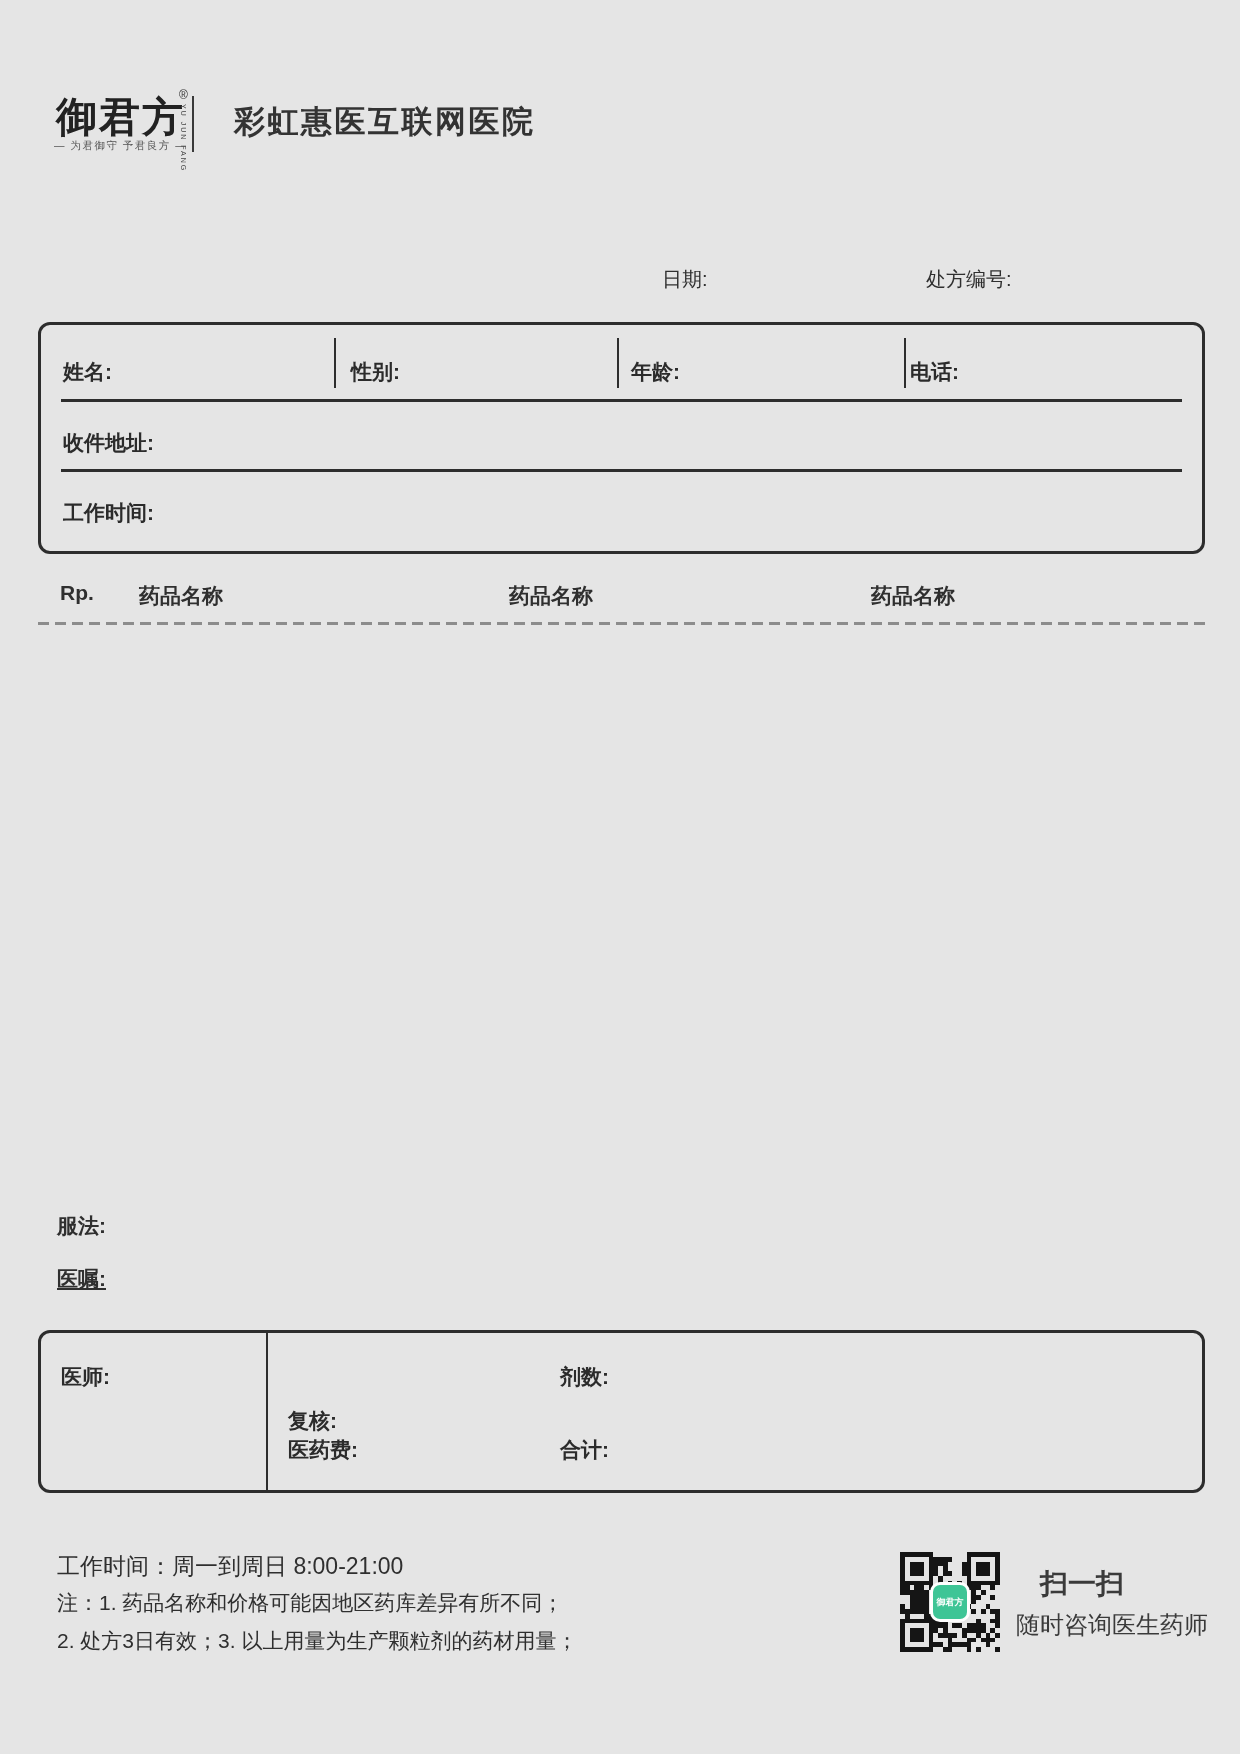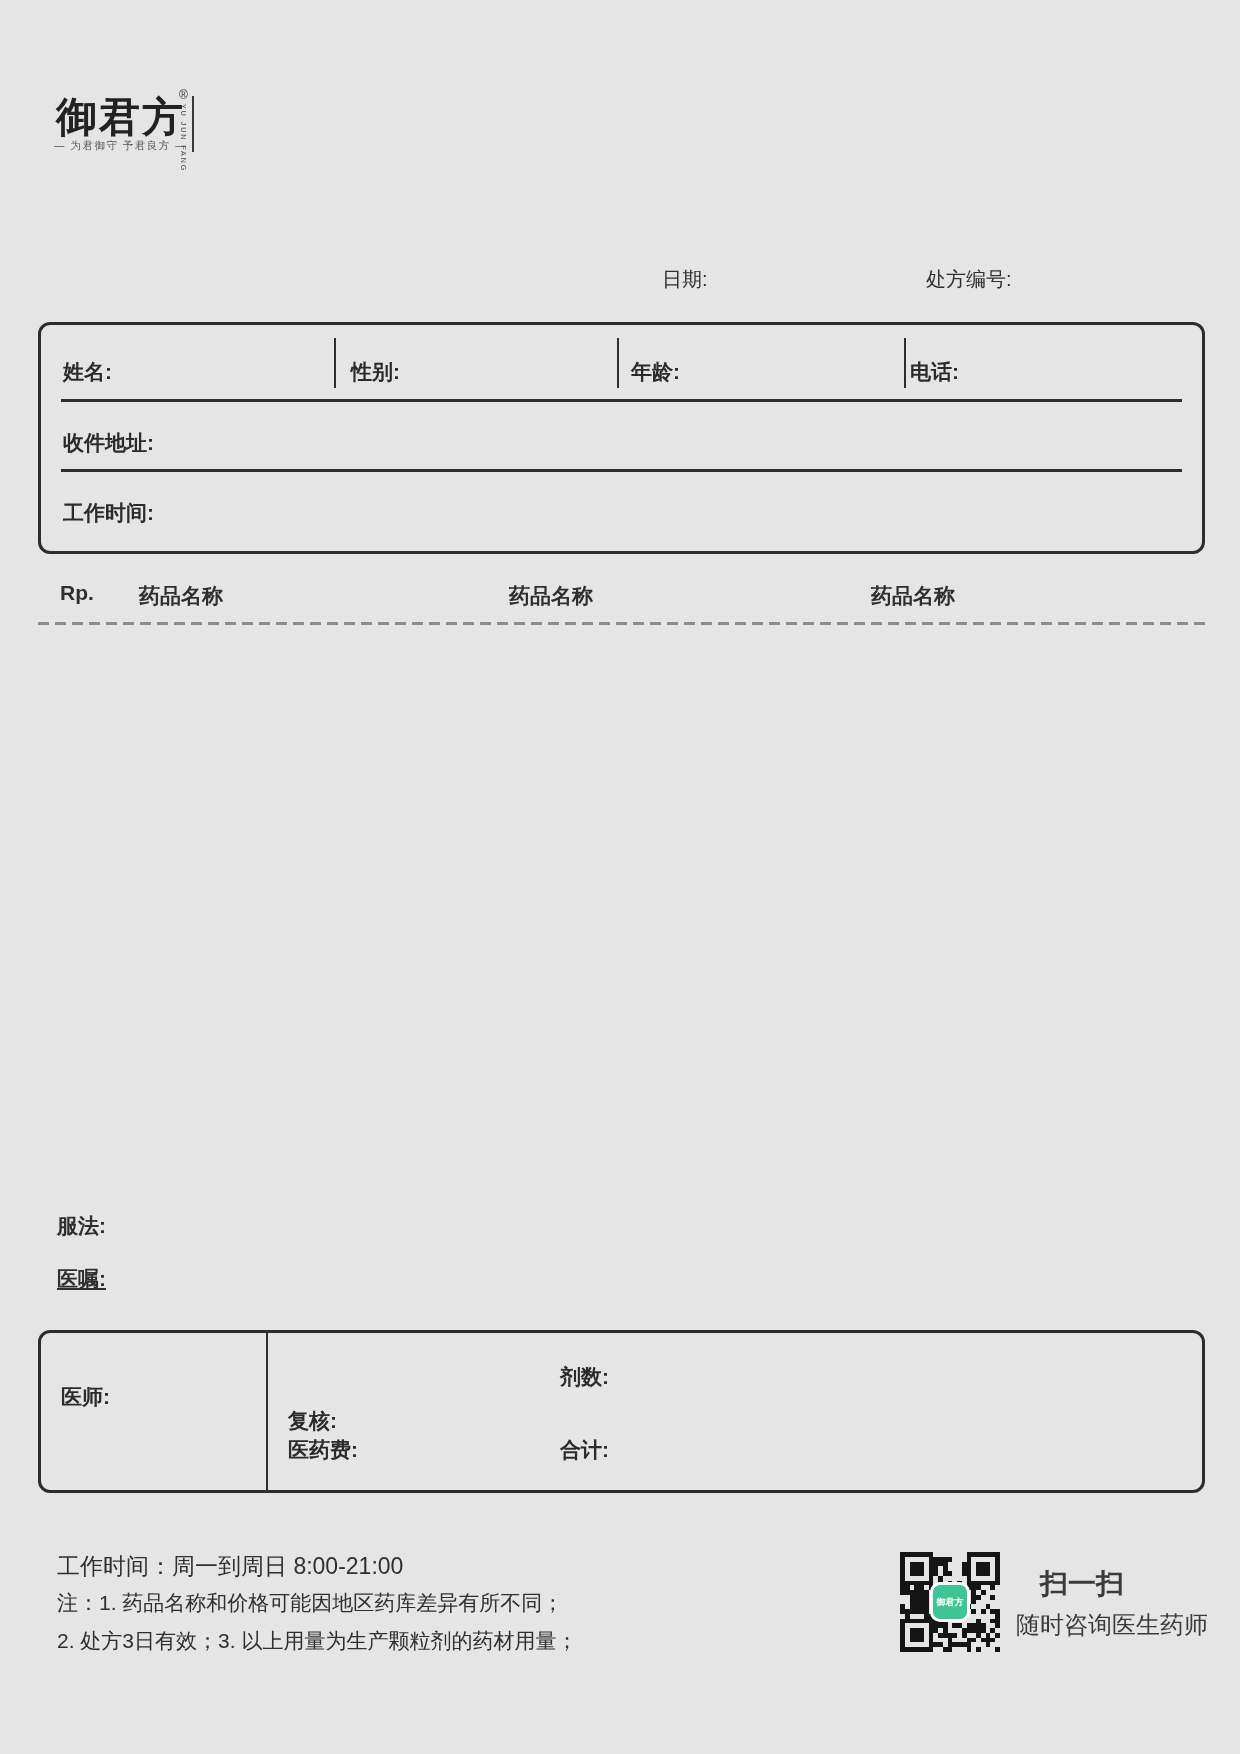--- a/index.html
+++ b/index.html
@@ -69,20 +69,21 @@
 </head>
 <body>
 
 <div class="sheet">
 
   <div class="abs logo-zh">御君方</div>
   <div class="abs reg-mark">®</div>
   <div class="abs logo-en">YU JUN FANG</div>
   <div class="abs logo-divider"></div>
   <div class="abs logo-tagline">— 为君御守 予君良方 —</div>
+  <div class="abs hospital-name">彩虹惠医互联网医院</div>
 
   <div class="abs date-label">日期:</div>
   <div class="abs rxno-label">处方编号:</div>
 
   <div class="abs patient-box">
     <span class="pb-label" style="left:22px;top:33px;">姓名:</span>
     <span class="pb-label" style="left:310px;top:33px;">性别:</span>
     <span class="pb-label" style="left:590px;top:33px;">年龄:</span>
     <span class="pb-label" style="left:869px;top:33px;">电话:</span>
     <div class="vdiv" style="left:293px;"></div>
@@ -97,21 +98,21 @@
   <div class="abs rp-label">Rp.</div>
   <div class="drug-col" style="left:139px;">药品名称</div>
   <div class="drug-col" style="left:509px;">药品名称</div>
   <div class="drug-col" style="left:871px;">药品名称</div>
   <div class="abs rx-dashed"></div>
 
   <div class="abs usage-label">服法:</div>
   <div class="abs advice-label">医嘱:</div>
 
   <div class="abs sign-box">
-    <span class="sb-label" style="left:20px;top:30px;margin-top:20px;">医师:</span>
+    <span class="sb-label" style="left:20px;top:30px;">医师:</span>
     <div class="sign-vdiv"></div>
     <span class="sb-label" style="left:247px;top:30px;margin-top:44px;">复核:</span>
     <span class="sb-label" style="left:519px;top:30px;">剂数:</span>
     <span class="sb-label" style="left:247px;top:103px;">医药费:</span>
     <span class="sb-label" style="left:519px;top:103px;">合计:</span>
   </div>
 
   <div class="abs work-time">工作时间：周一到周日 8:00-21:00</div>
   <div class="abs note-1">注：1. 药品名称和价格可能因地区药库差异有所不同；</div>
   <div class="abs note-2">2. 处方3日有效；3. 以上用量为生产颗粒剂的药材用量；</div>

